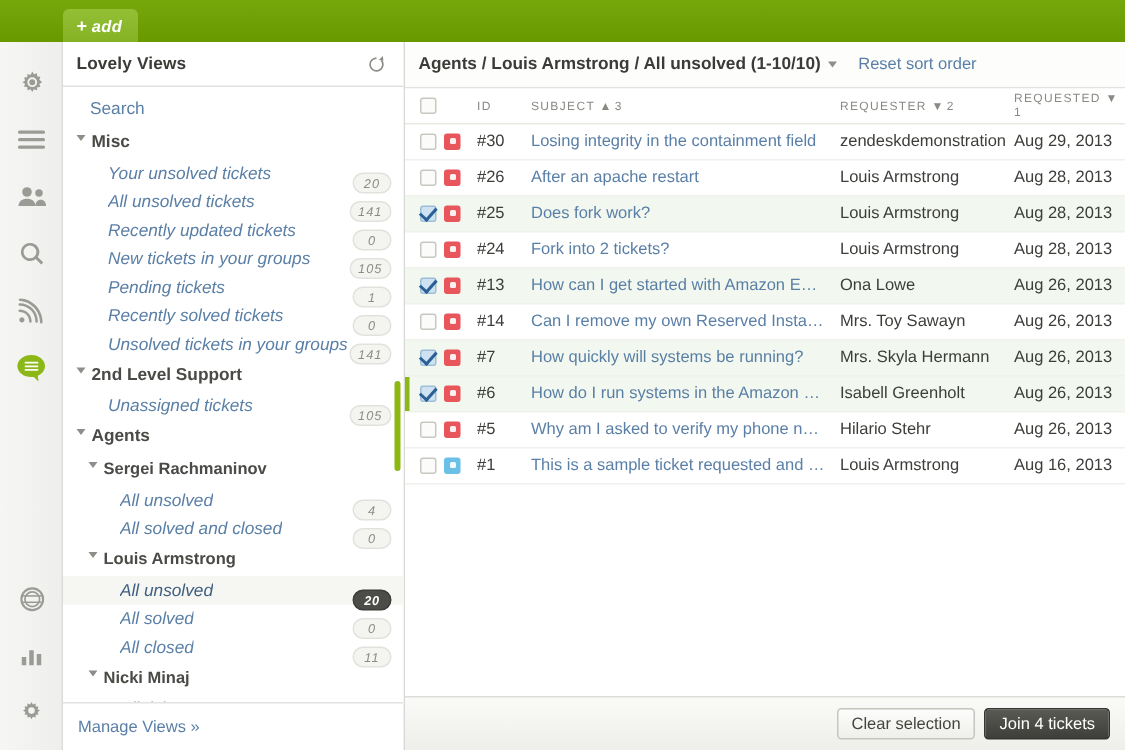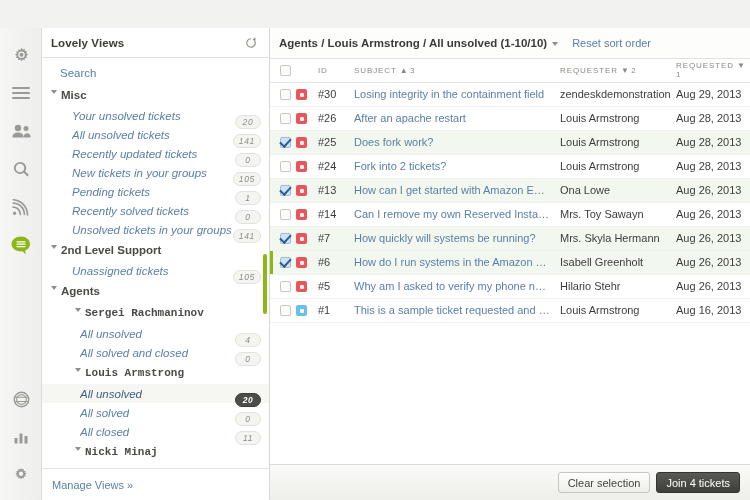--- a/index.html
+++ b/index.html
@@ -113,21 +113,21 @@
     cursor: pointer;
   }
   .sb-group {
     display: flex; align-items: flex-start;
     padding: 5px 0 5px 10px;
     font-size: 11.5px;
     font-weight: bold;
     color: #4a4a46;
     cursor: pointer;
   }
-  .sb-group.lvl2 { padding-left: 34px; font-size: 11px; font-family: Liberation Mono, monospace; }
+  .sb-group.lvl2 { padding-left: 18px; font-size: 11px; }
   .caret {
     display: inline-block;
     width: 0; height: 0;
     border-left: 4px solid #8e8e88;
     border-top: 3.5px solid transparent;
     border-bottom: 3.5px solid transparent;
     margin-right: 5px;
     transform: rotate(90deg);
   }
   .sb-item {
@@ -338,20 +338,25 @@
     background: linear-gradient(to bottom, #5a5a55 0%, #3e3e3a 100%);
     border: 1px solid #343431;
     color: #ffffff;
   }
 </style>
 </head>
 <body>
 
 <div id="app">
 
+  <div class="topbar">
+    <div class="add-tab">
+      <span class="plus">+</span><span>add</span>
+    </div>
+  </div>
 
   <div class="rail">
     <div class="rail-group-top">
       <div class="rail-btn">
         <span class="ico-wrap">
           <svg width="17" height="17" viewBox="0 0 24 24">
               <path class="ico" d="M12 1l1.6 2.6 2.9-1 .2 3 3 .2-1 2.9L21.3 11l-2.6 1.6 1 2.9-3 .2-.2 3-2.9-1L12 20.2 10.4 17.6l-2.9 1-.2-3-3-.2 1-2.9L2.7 11l2.6-1.6-1-2.9 3-.2.2-3 2.9 1zm0 5.4a4.6 4.6 0 100 9.2 4.6 4.6 0 000-9.2zm0 1.8a2.8 2.8 0 110 5.6 2.8 2.8 0 010-5.6z"></path>
             </svg>
         </span>
       </div>

